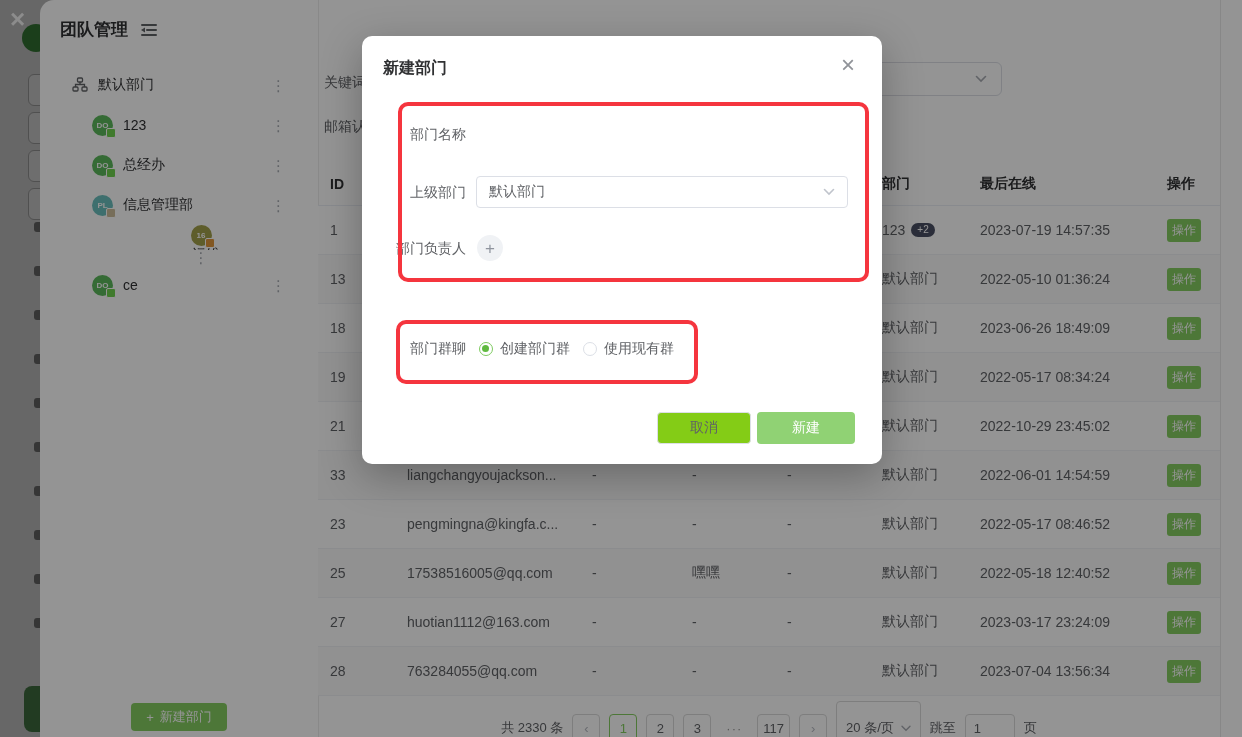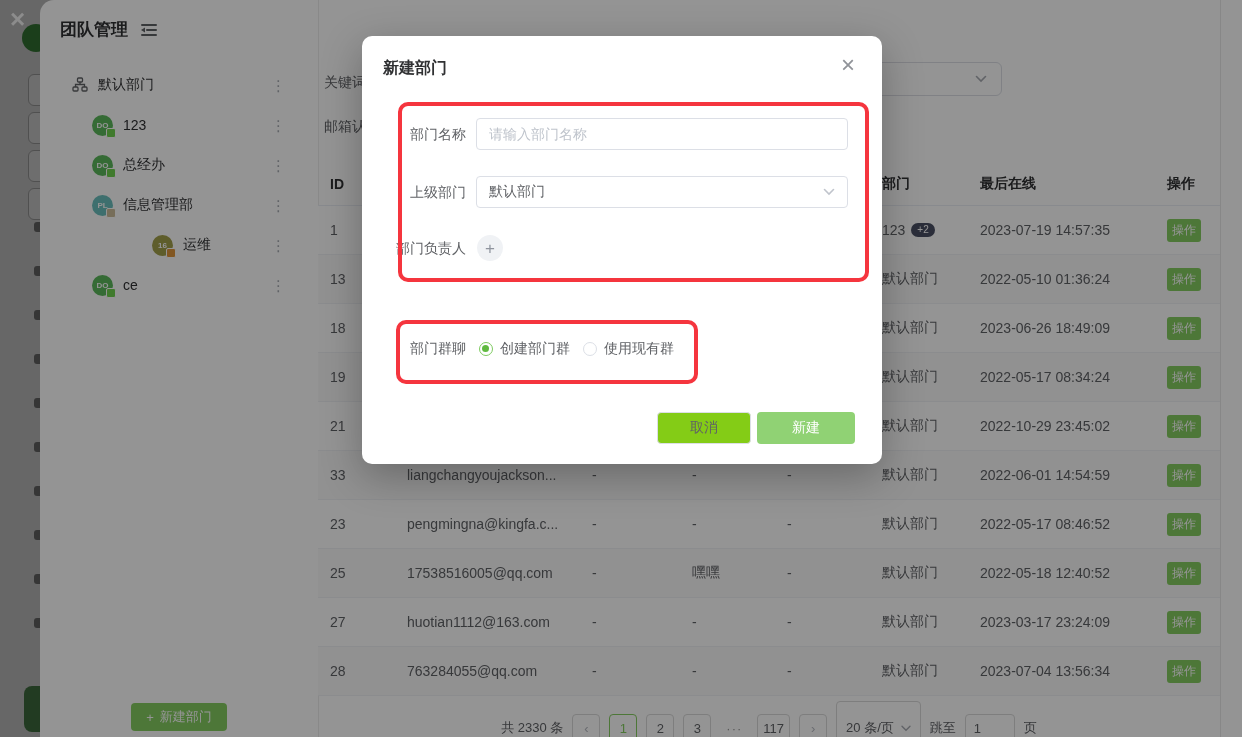--- a/index.html
+++ b/index.html
@@ -159,21 +159,21 @@
             <div class="tree-row" style="padding-left: 52px;">
               <span class="avatar" style="background: rgb(92, 184, 92);">DO<span class="badge" style="background: rgb(111, 211, 79);"></span></span>
               <span class="label">总经办</span>
               <span class="more">⋮</span>
             </div>
             <div class="tree-row" style="padding-left: 52px;">
               <span class="avatar" style="background: rgb(108, 192, 189);">PL<span class="badge" style="background: rgb(205, 189, 156);"></span></span>
               <span class="label">信息管理部</span>
               <span class="more">⋮</span>
             </div>
-            <div class="tree-row" style="padding-left: 112px;">
+            <div class="tree-row" style="padding-left: 76px; flex-direction: column;">
               <span class="avatar" style="background: rgb(163, 160, 75);">16<span class="badge" style="background: rgb(224, 150, 60);"></span></span>
               <span class="label">运维</span>
               <span class="more">⋮</span>
             </div>
             <div class="tree-row" style="padding-left: 52px;">
               <span class="avatar" style="background: rgb(92, 184, 92);">DO<span class="badge" style="background: rgb(111, 211, 79);"></span></span>
               <span class="label">ce</span>
               <span class="more">⋮</span>
             </div>
           </div>
@@ -339,21 +339,20 @@
     </div>
   </div>
 
   <div class="overlay"></div>
 
   <div class="modal">
     <div class="m-title">新建部门</div>
     <div class="m-close">×</div>
 
     <div class="f-label" style="top:82px">部门名称</div>
-    <input class="f-ctrl m-name-input" style="top: 82px;" placeholder="请输入部门名称">
 
     <div class="f-label" style="top:140px">上级部门</div>
     <div class="f-ctrl m-select" style="top:140px">
       <span>默认部门</span>
       <span>
         <svg width="12" height="8" viewBox="0 0 12 8">
             <path d="M1.5 1.5 L6 6 L10.5 1.5" fill="none" stroke="#c0c4cc" stroke-width="1.6" stroke-linecap="round"></path>
           </svg>
       </span>
     </div>

